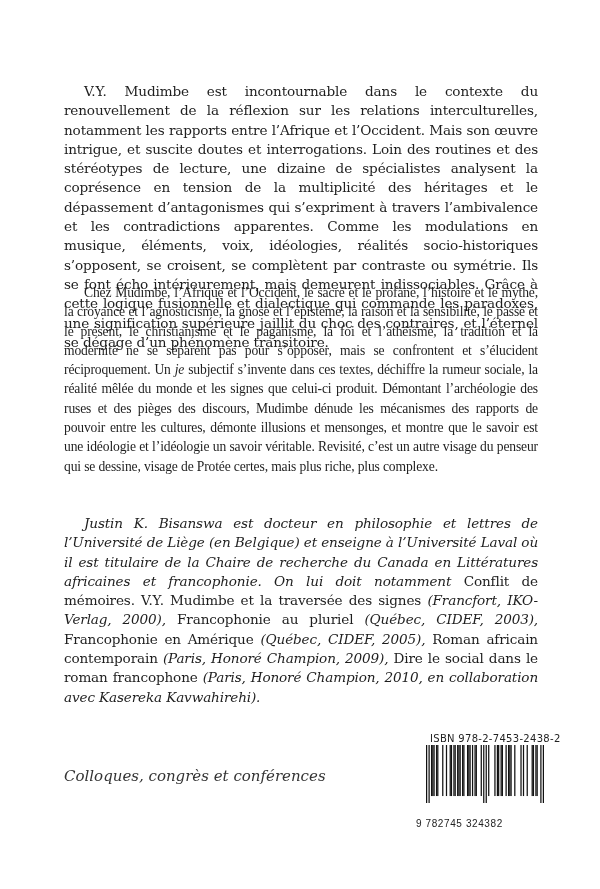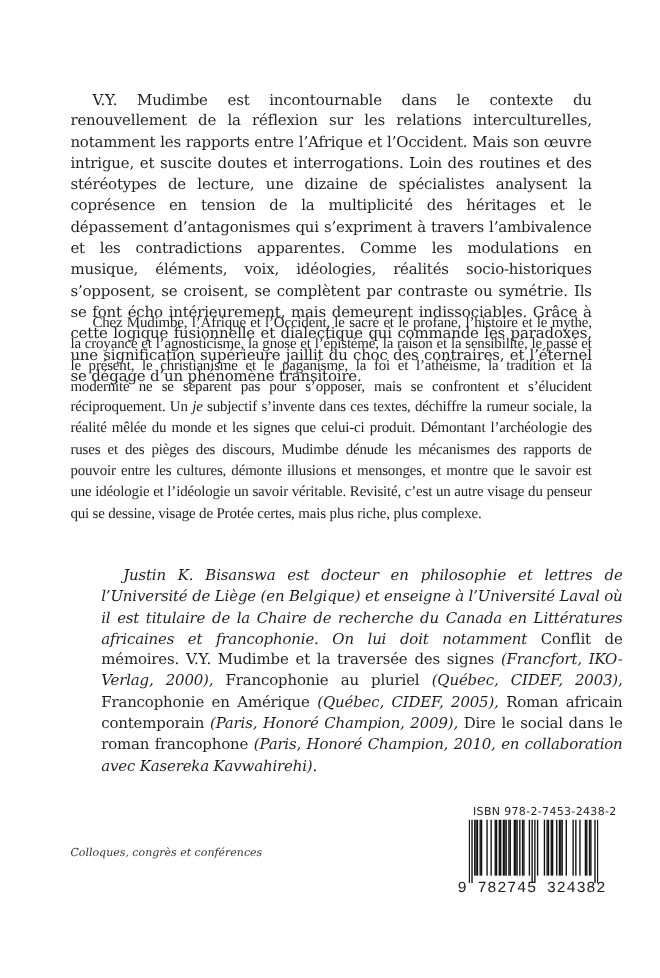--- a/index.html
+++ b/index.html
@@ -1,26 +1,26 @@
 <!DOCTYPE html>
 <html><head>
 <meta charset="utf-8">
 <style>
   html, body { margin:0; padding:0; background:#ffffff; }
   body { width:600px; height:889px; position:relative; overflow:hidden; font-family:"DejaVu Serif","Liberation Serif",serif; color:#1e1e1e; }
   .para { position:absolute; left:64px; width:474px; font-size:13.6px; line-height:19.3px; text-align:justify; margin:0; letter-spacing:-0.15px; }
   .para .ind { display:inline-block; width:20px; }
   #p1 { top:46px;margin-top:36px; }
   #p2 { top:283px;font-family:Liberation Serif, serif; }
-  #bio { top:514px; font-size:13.6px; line-height:19.3px;margin-left:28px; }
+  #bio { top:514px; font-size:13.6px; line-height:19.3px; }
   .it { font-style:italic; }
-  #series { position:absolute; left:64px; top:768px; font-size:10px; line-height:16.5px; font-style:italic; color:#333; }
+  #series { position:absolute; left:64px; top:768px; font-size:15px; line-height:16.5px; font-style:italic; color:#333; }
   #isbn-label { position:absolute; left:430px; top:733px; font-family:"DejaVu Sans","Liberation Sans",sans-serif; font-size:10px; letter-spacing:0.3px; color:#222; }
   #barcode { position:absolute; left:426px; top:745px; width:118px; height:58px; }
-  #barcode-digits { position:absolute; left:416px; top:800px; font-family:Liberation Mono, monospace; font-size:14px; color:#222; white-space:pre; letter-spacing:0.6px; background:transparent; }
+  #barcode-digits { position:absolute; left:416px; top:818px; font-family:Liberation Sans, sans-serif; font-size:10px; color:#222; white-space:pre; letter-spacing:0.6px; background:transparent; }
 </style>
 </head>
 <body>
 
 <p class="para" id="p1"><span class="ind"></span><span>V.Y. Mudimbe est incontournable dans le contexte du renouvellement de la réflexion sur les relations interculturelles, notamment les rapports entre l’Afrique et l’Occident. Mais son œuvre intrigue, et suscite doutes et interrogations. Loin des routines et des stéréotypes de lecture, une dizaine de spécialistes analysent la coprésence en tension de la multiplicité des héritages et le dépassement d’antagonismes qui s’expriment à travers l’ambivalence et les contradictions apparentes. Comme les modulations en musique, éléments, voix, idéologies, réalités socio-historiques s’opposent, se croisent, se complètent par contraste ou symétrie. Ils se font écho intérieurement, mais demeurent indissociables. Grâce à cette logique fusionnelle et dialectique qui commande les paradoxes, une signification supérieure jaillit du choc des contraires, et l’éternel se dégage d’un phénomène transitoire.</span></p>
 
 <p class="para" id="p2"><span class="ind"></span><span>Chez Mudimbe, l’Afrique et l’Occident, le sacré et le profane, l’histoire et le mythe, la croyance et l’agnosticisme, la gnose et l’épistémè, la raison et la sensibilité, le passé et le présent, le christianisme et le paganisme, la foi et l’athéisme, la tradition et la modernité ne se séparent pas pour s’opposer, mais se confrontent et s’élucident réciproquement. Un </span><span class="it">je</span><span> subjectif s’invente dans ces textes, déchiffre la rumeur sociale, la réalité mêlée du monde et les signes que celui-ci produit. Démontant l’archéologie des ruses et des pièges des discours, Mudimbe dénude les mécanismes des rapports de pouvoir entre les cultures, démonte illusions et mensonges, et montre que le savoir est une idéologie et l’idéologie un savoir véritable. Revisité, c’est un autre visage du penseur qui se dessine, visage de Protée certes, mais plus riche, plus complexe.</span></p>
 
 <p class="para" id="bio"><span class="ind"></span><span class="it">Justin K. Bisanswa est docteur en philosophie et lettres de l’Université de Liège (en Belgique) et enseigne à l’Université Laval où il est titulaire de la Chaire de recherche du Canada en Littératures africaines et francophonie. On lui doit notamment </span><span>Conflit de mémoires. V.Y. Mudimbe et la traversée des signes</span><span class="it"> (Francfort, IKO-Verlag, 2000), </span><span>Francophonie au pluriel</span><span class="it"> (Québec, CIDEF, 2003), </span><span>Francophonie en Amérique</span><span class="it"> (Québec, CIDEF, 2005), </span><span>Roman africain contemporain</span><span class="it"> (Paris, Honoré Champion, 2009), </span><span>Dire le social dans le roman francophone</span><span class="it"> (Paris, Honoré Champion, 2010, en collaboration avec Kasereka Kavwahirehi).</span></p>
 

